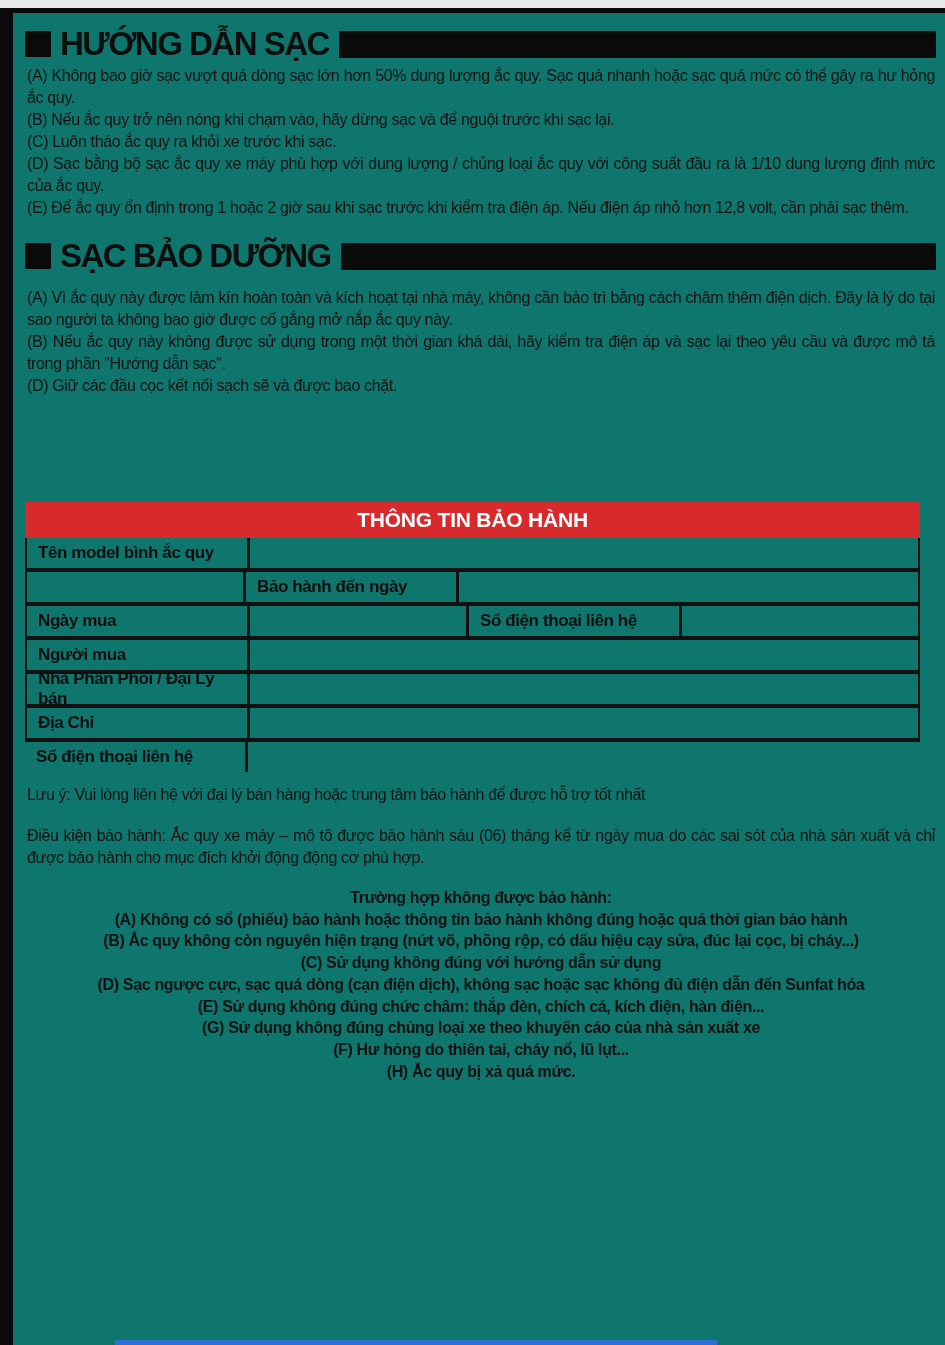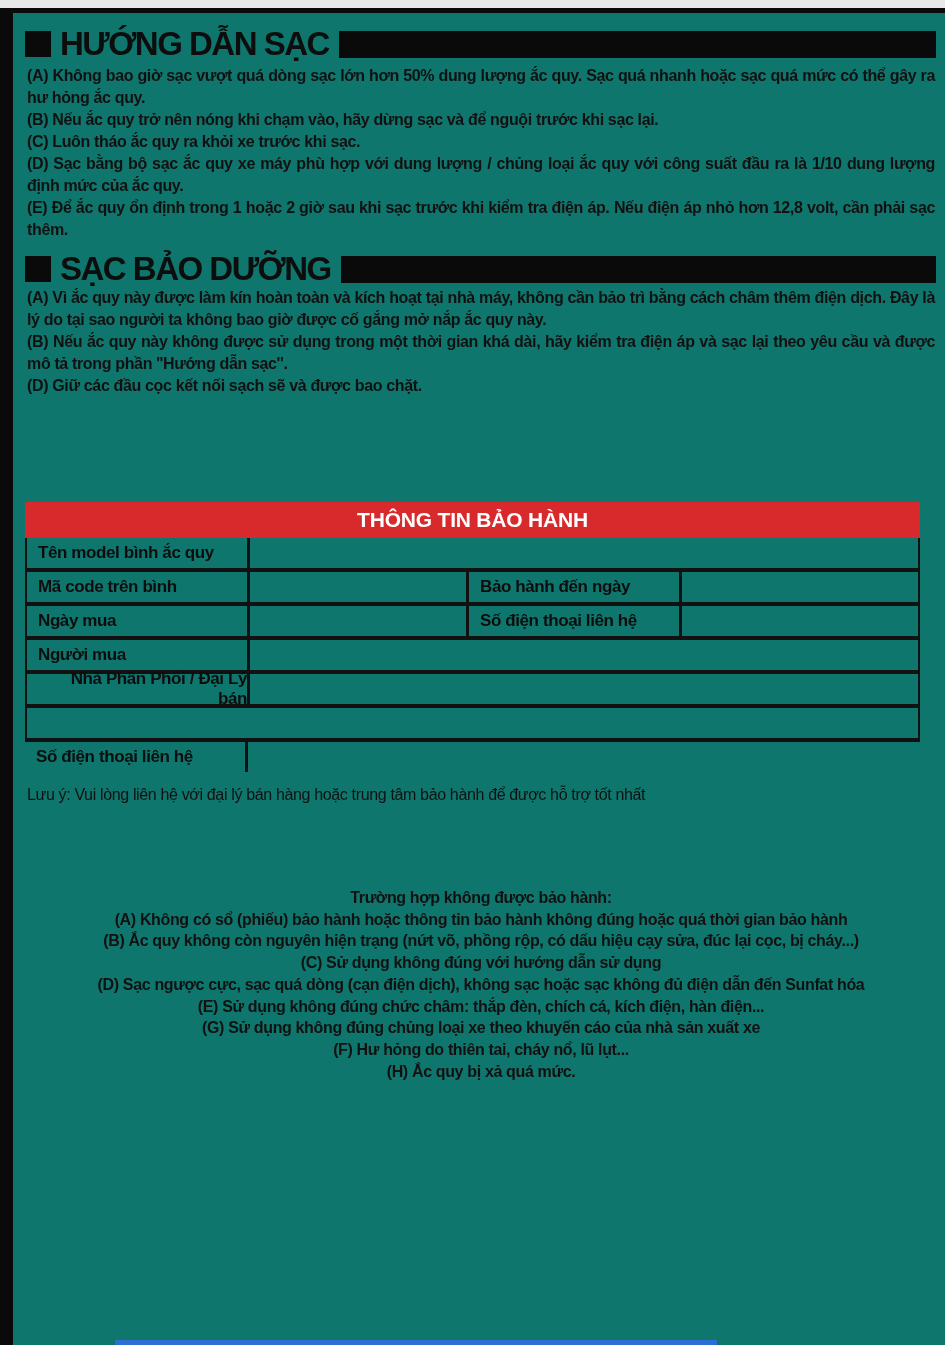--- a/index.html
+++ b/index.html
@@ -14,21 +14,21 @@
   .sec-header{position:absolute;left:25px;right:9px;display:flex;align-items:center;height:30px;}
   .sq{width:26px;height:26px;background:#0a0a0a;flex:0 0 auto;}
   .sec-title{
     margin:0 10px 0 9px;font-size:33px;font-weight:bold;letter-spacing:-1.5px;
     white-space:nowrap;line-height:30px;color:#0d0d0d;
   }
   .hbar{flex:1 1 auto;height:27px;background:#0a0a0a;}
 
   .paras{position:absolute;left:27px;width:908px;}
   .para{
-    font-size:16px;font-weight:bold;letter-spacing:-0.35px;line-height:22px;
+    font-size:16px;font-weight:normal;letter-spacing:-0.35px;line-height:22px;
     text-align:justify;color:#111;
   }
 
   
   .wt-head{
     position:absolute;left:25px;width:895px;height:36px;
     display:flex;align-items:center;justify-content:center;
     color:#ffffff;font-size:21px;font-weight:bold;letter-spacing:-0.2px;
   }
   .wtable{position:absolute;left:25px;width:895px;}
@@ -65,70 +65,71 @@
     <div class="hbar"></div>
   </div>
   <div class="paras" style="top:57px;">
     <div class="para">(A) Không bao giờ sạc vượt quá dòng sạc lớn hơn 50% dung lượng ắc quy. Sạc quá nhanh hoặc sạc quá mức có thể gây ra hư hỏng ắc quy.</div>
     <div class="para">(B) Nếu ắc quy trở nên nóng khi chạm vào, hãy dừng sạc và để nguội trước khi sạc lại.</div>
     <div class="para">(C) Luôn tháo ắc quy ra khỏi xe trước khi sạc.</div>
     <div class="para">(D) Sạc bằng bộ sạc ắc quy xe máy phù hợp với dung lượng / chủng loại ắc quy với công suất đầu ra là 1/10 dung lượng định mức của ắc quy.</div>
     <div class="para">(E) Để ắc quy ổn định trong 1 hoặc 2 giờ sau khi sạc trước khi kiểm tra điện áp. Nếu điện áp nhỏ hơn 12,8 volt, cần phải sạc thêm.</div>
   </div>
 
-  <div class="sec-header" style="top:246px;">
+  <div class="sec-header" style="top:233px;">
     <div class="sq"></div>
     <h1 class="sec-title">SẠC BẢO DƯỠNG</h1>
     <div class="hbar"></div>
   </div>
   <div class="paras" style="top:279px;">
     <div class="para">(A) Vì ắc quy này được làm kín hoàn toàn và kích hoạt tại nhà máy, không cần bảo trì bằng cách châm thêm điện dịch.  Đây là lý do tại sao người ta không bao giờ được cố gắng mở nắp ắc quy này.</div>
     <div class="para">(B) Nếu ắc quy này không được sử dụng trong một thời gian khá dài, hãy kiểm tra điện áp và sạc lại theo yêu cầu và được mô tả trong phần ''Hướng dẫn sạc''.</div>
     <div class="para">(D) Giữ các đầu cọc kết nối sạch sẽ và được bao chặt.</div>
   </div>
 
   <div class="wt-head" style="top:494px;background:#d8292c;text-align:center;">
     <span>THÔNG TIN BẢO HÀNH</span>
   </div>
 
-  <div class="wtable" style="top:530px;text-align:right;">
+  <div class="wtable" style="top:530px;">
     <div class="trow outer">
       <div class="cell label c1">Tên model bình ắc quy</div>
       <div class="cell cfill"></div>
     </div>
     <div class="trow outer">
-      <div class="cell label c1">Mã code trên bình</div>
       <div class="cell c2"></div>
       <div class="cell label c3">Bảo hành đến ngày</div>
       <div class="cell cfill"></div>
     </div>
     <div class="trow outer">
       <div class="cell label c1">Ngày mua</div>
       <div class="cell c2"></div>
       <div class="cell label c3">Số điện thoại liên hệ</div>
       <div class="cell cfill"></div>
     </div>
     <div class="trow outer">
       <div class="cell label c1">Người mua</div>
       <div class="cell cfill"></div>
     </div>
     <div class="trow outer">
       <div class="cell label c1">Nhà Phân Phối / Đại Lý bán</div>
       <div class="cell cfill"></div>
     </div>
     <div class="trow outer">
+      <div class="cell label c1">Địa Chỉ</div>
       <div class="cell cfill"></div>
     </div>
     <div class="trow noline">
       <div class="cell label c1">Số điện thoại liên hệ</div>
       <div class="cell cfill"></div>
     </div>
   </div>
 
   <div class="note-line" style="top:776px;">Lưu ý: Vui lòng liên hệ với đại lý bán hàng hoặc trung tâm bảo hành để được hỗ trợ tốt nhất</div>
+  <div class="note-line just" style="top:817px;">Điều kiện bảo hành: Ắc quy xe máy – mô tô được bảo hành sáu (06) tháng kể từ ngày mua do các sai sót của nhà sản xuất và chỉ được bảo hành cho mục đích khởi động động cơ phù hợp.</div>
 
   <div class="exclusions" style="top:879px;">
     <div class="excl-line">Trường hợp không được bảo hành:</div>
     <div class="excl-line">(A) Không có sổ (phiếu) bảo hành hoặc thông tin bảo hành không đúng hoặc quá thời gian bảo hành</div>
     <div class="excl-line">(B) Ắc quy không còn nguyên hiện trạng (nứt võ, phồng rộp, có dấu hiệu cạy sửa, đúc lại cọc, bị cháy...)</div>
     <div class="excl-line">(C) Sử dụng không đúng với hướng dẫn sử dụng</div>
     <div class="excl-line">(D) Sạc ngược cực, sạc quá dòng (cạn điện dịch), không sạc hoặc sạc không đủ điện dẫn đến Sunfat hóa</div>
     <div class="excl-line">(E) Sử dụng không đúng chức châm: thắp đèn, chích cá, kích điện, hàn điện...</div>
     <div class="excl-line">(G) Sử dụng không đúng chủng loại xe theo khuyến cáo của nhà sản xuất xe</div>
     <div class="excl-line">(F) Hư hỏng do thiên tai, cháy nổ, lũ lụt...</div>

